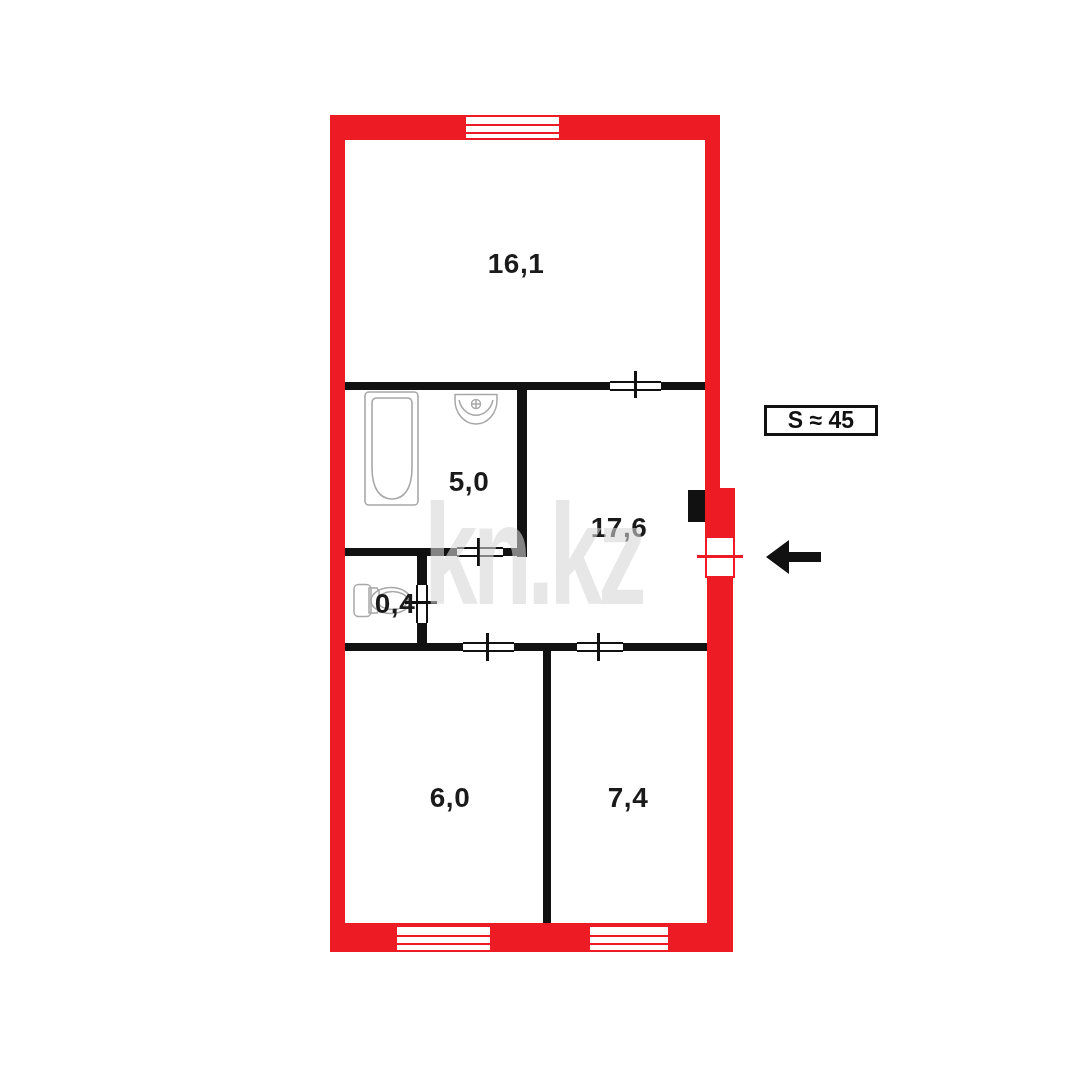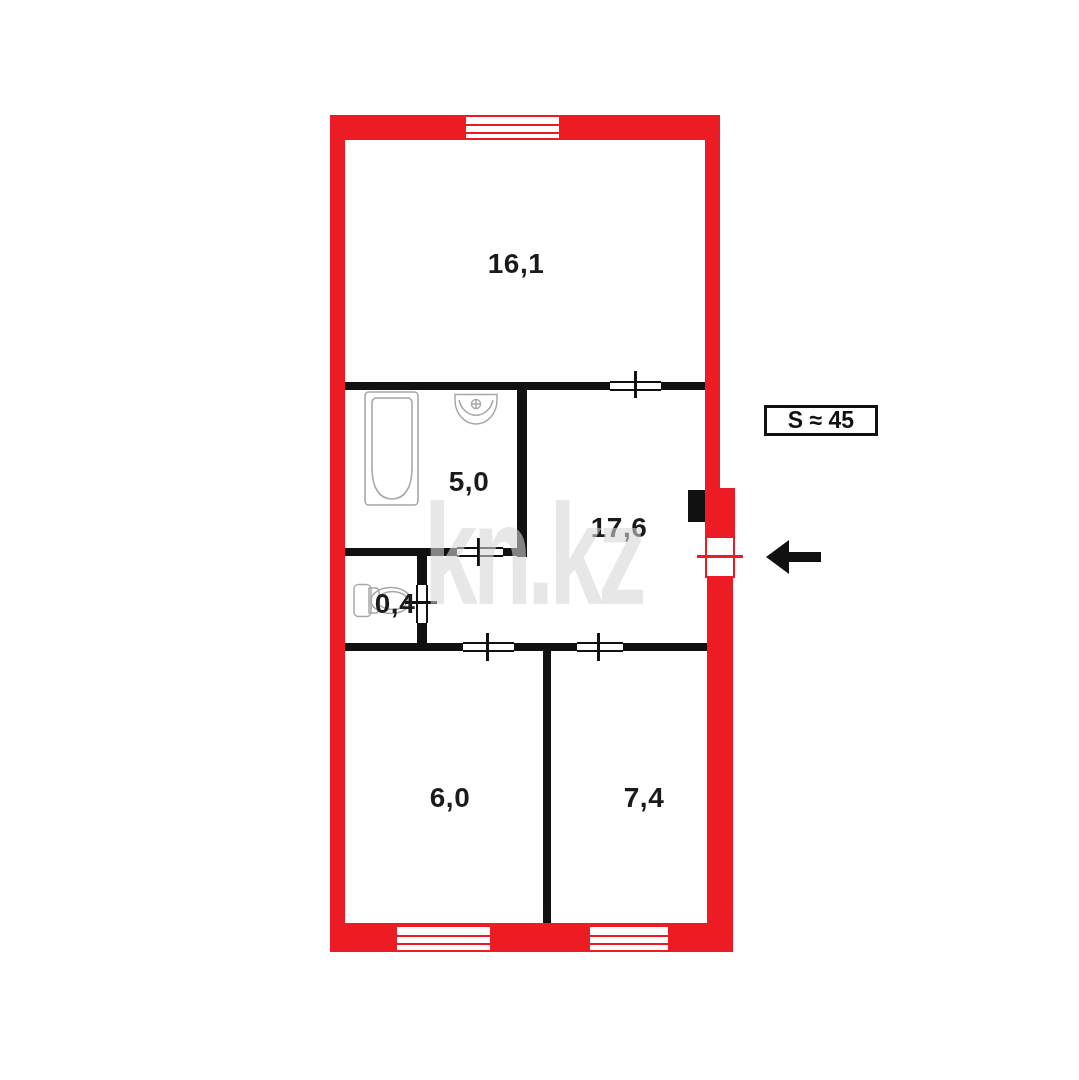--- a/index.html
+++ b/index.html
@@ -110,17 +110,17 @@
       <ellipse cx="39" cy="18.5" rx="20" ry="13"></ellipse>
       <ellipse cx="40.5" cy="18.5" rx="15" ry="9"></ellipse>
     </svg>
   </div>
 
   <div class="rlabel" style="left:516px;top:264px">16,1</div>
   <div class="rlabel" style="left:469px;top:482px">5,0</div>
   <div class="rlabel under-wm" style="left:619px;top:528px">17,6</div>
   <div class="rlabel" style="left:395px;top:604px">0,4</div>
   <div class="rlabel" style="left:450px;top:798px">6,0</div>
-  <div class="rlabel" style="left:644px;top:798px">7,4</div>
+  <div class="rlabel" style="left:628px;top:798px">7,4</div>
 
   <div class="watermark">kn.kz</div>
 
 </div>
 
 </body></html>

